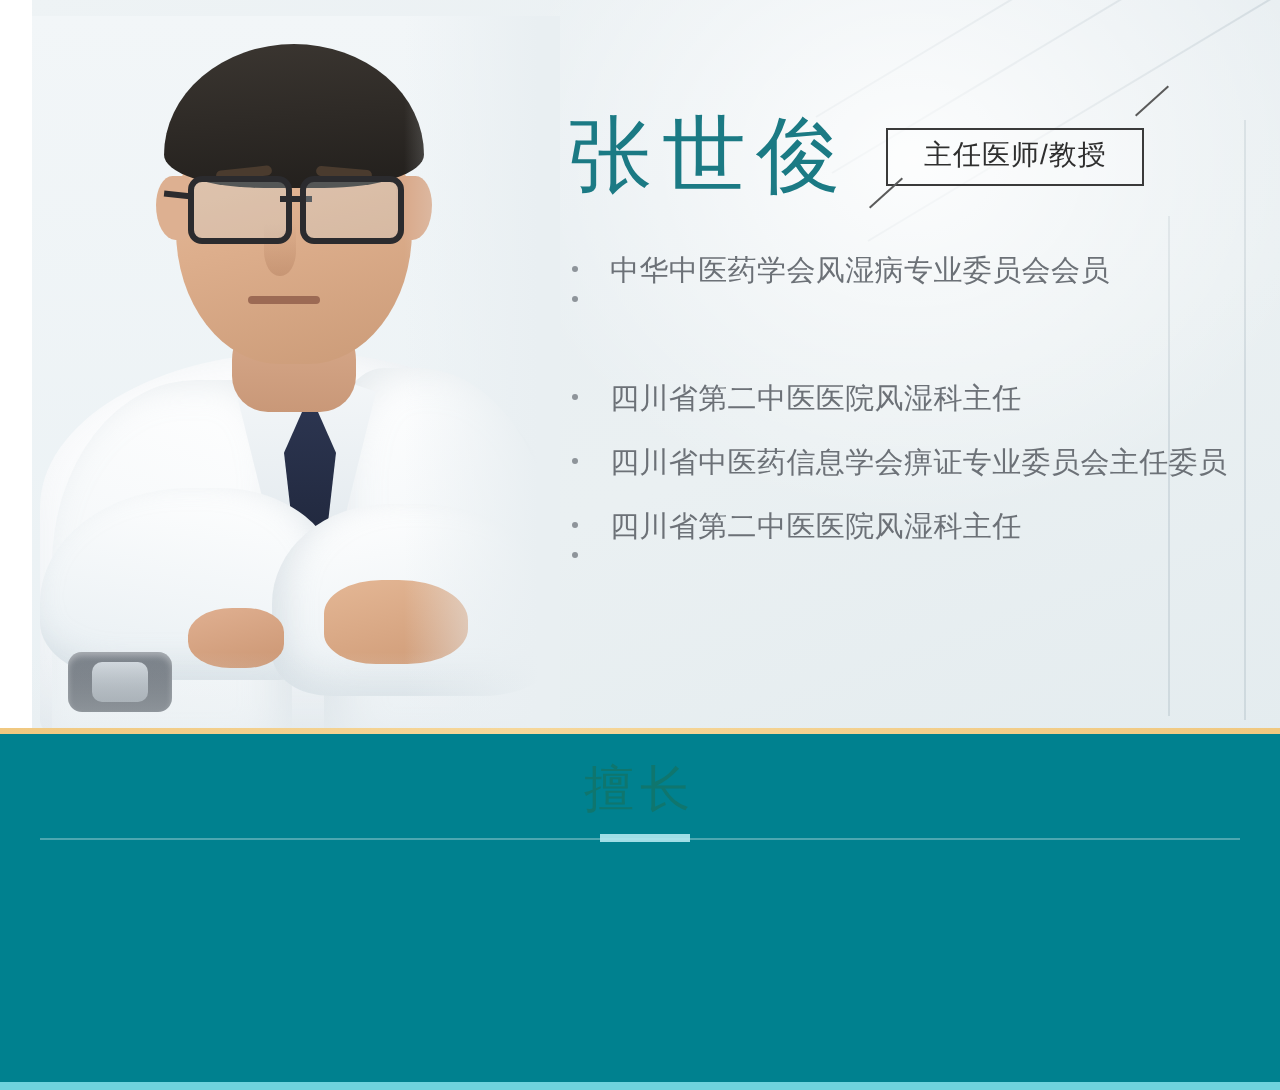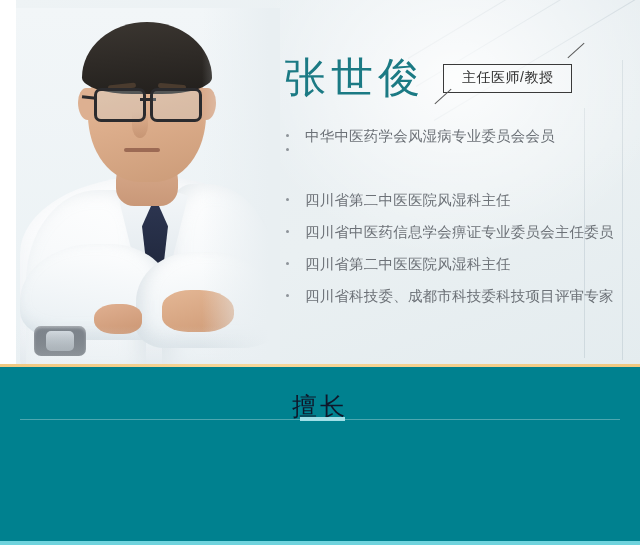--- a/index.html
+++ b/index.html
@@ -120,22 +120,22 @@
   .cred{display:flex;align-items:baseline;gap:16px;height:32px;}
   .cred .dot{width:3px;height:3px;border-radius:50%;background:#8e949a;flex:0 0 3px;
         position:relative;top:-4px;}
   .cred .txt{font-size:14.5px;color:#6c7177;letter-spacing:.2px;line-height:32px;
         white-space:nowrap;}
 
   
   .gold{position:absolute;left:0;top:364px;width:640px;height:3px;
         background:linear-gradient(90deg,#f0c880,#f6d79a 40%,#f0c880);}
   .teal{position:absolute;left:0;top:367px;width:640px;height:174px;background:#00818f;}
-  .sec-title{position:absolute;left:0;top:390px;width:640px;text-align:center;
-        font-size:25px;letter-spacing:3px;color:#0f172a;font-weight:400;
+  .sec-title{position:absolute;left:0;top:378px;width:640px;text-align:center;
+        font-size:25px;letter-spacing:3px;color:#0f766e;font-weight:400;
         font-family:"DejaVu Sans","Liberation Sans",sans-serif;}
   .rule{position:absolute;left:20px;top:419px;width:600px;height:1px;
         background:rgba(255,255,255,.30);}
   .rule-mid{position:absolute;left:300px;top:417px;width:45px;height:4px;
         background:rgba(176,232,240,.9);}
   .desc{position:absolute;left:42px;top:437px;width:560px;
         font-size:15.5px;line-height:32px;color:#ffffff;text-indent:32px;
         letter-spacing:.2px;}
   .footline{position:absolute;left:0;top:541px;width:640px;height:4px;background:#6fd3dd;}
 </style>
@@ -215,21 +215,20 @@
       <div class="cred">
         <span class="dot"></span>
         <span class="txt">四川省中医药信息学会痹证专业委员会主任委员</span>
       </div>
       <div class="cred">
         <span class="dot"></span>
         <span class="txt">四川省第二中医医院风湿科主任</span>
       </div>
       <div class="cred">
         <span class="dot"></span>
-        <span class="txt">四川省科技委、成都市科技委科技项目评审专家</span>
       </div>
     </div>
   </div>
 
   <div class="gold"></div>
 
   <div class="teal"></div>
   <div class="sec-title">擅长</div>
   <div class="rule"></div>
   <div class="rule-mid"></div>

